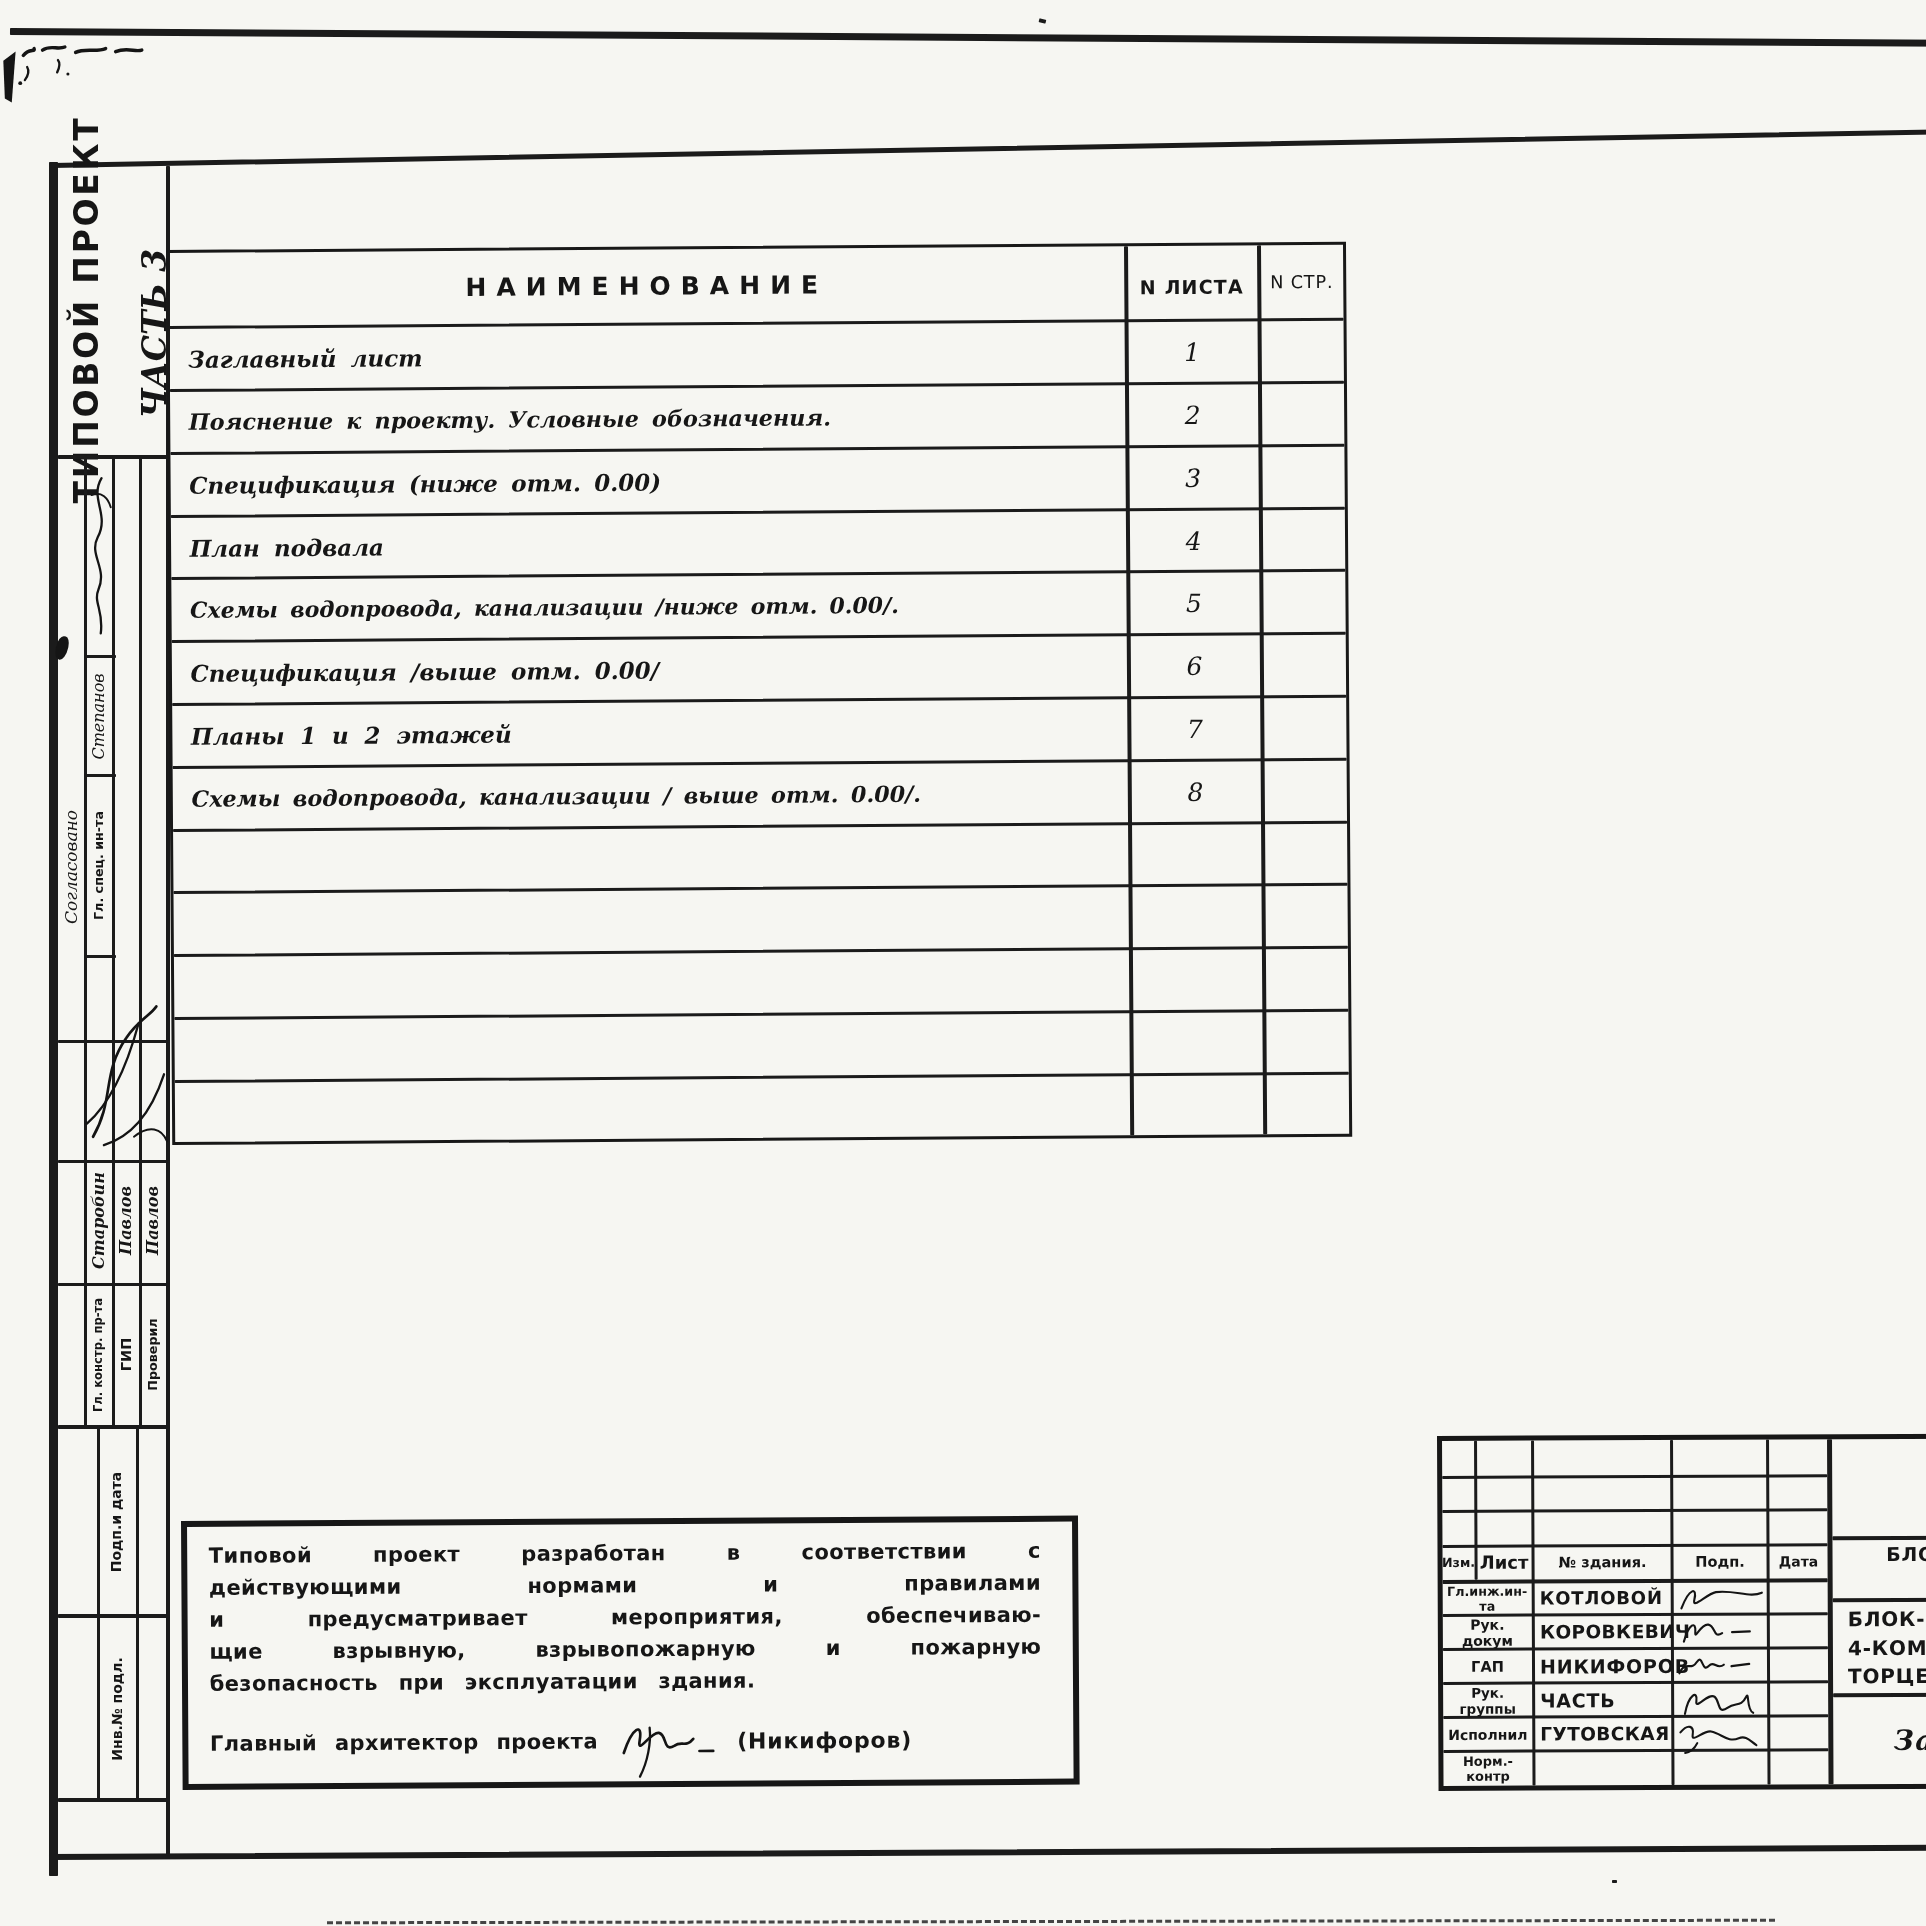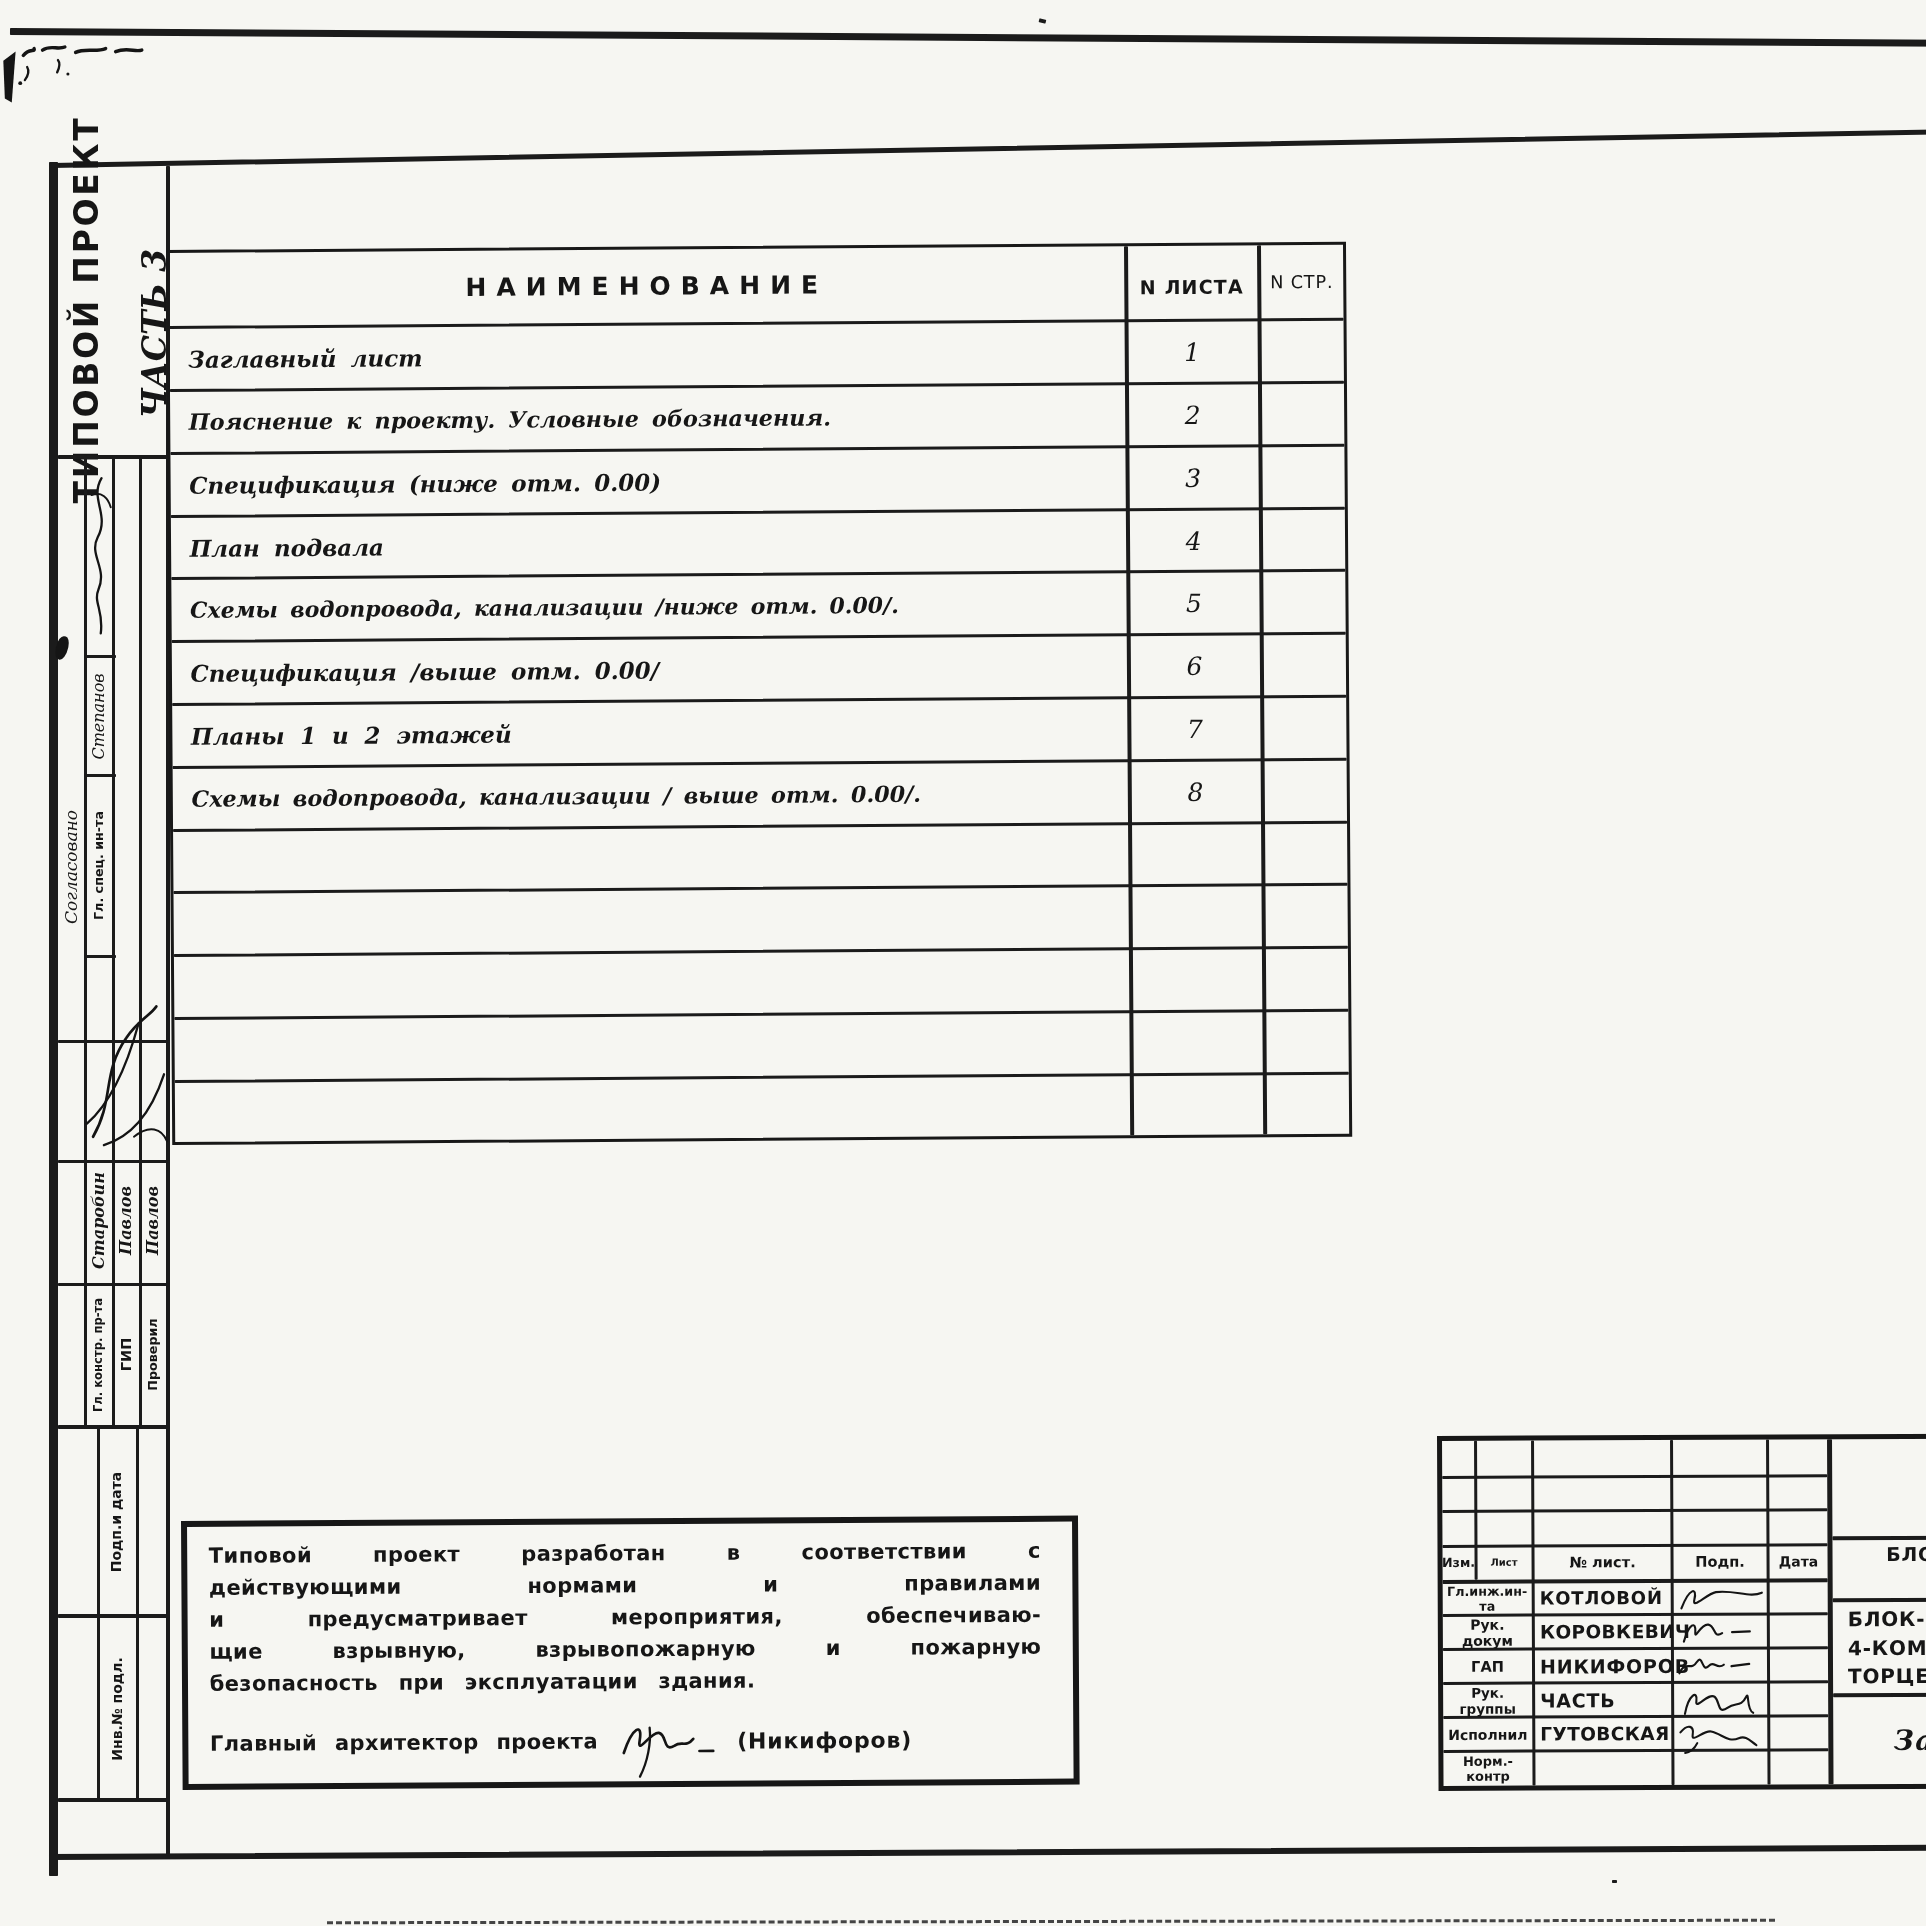--- a/index.html
+++ b/index.html
@@ -187,22 +187,22 @@
   <div class="ln" style="left:0;top:69px;width:385px;height:3.1px;"></div>
   <div class="ln" style="left:0;top:104px;width:385px;height:3.1px;"></div>
   <div class="ln" style="left:0;top:139px;width:385px;height:3.5px;"></div>
   <div class="ln" style="left:0;top:173px;width:385px;height:3.1px;"></div>
   <div class="ln" style="left:0;top:207px;width:385px;height:3.1px;"></div>
   <div class="ln" style="left:0;top:241px;width:385px;height:3.1px;"></div>
   <div class="ln" style="left:0;top:275px;width:385px;height:3.1px;"></div>
   <div class="ln" style="left:0;top:309px;width:385px;height:3.1px;"></div>
 
   <div class="cellc draft" style="left:0;top:104px;width:32px;height:35px;font-size:12.7px;font-weight:bold;">Изм.</div>
-  <div class="cellc draft" style="left:35px;top:104px;width:53px;height:35px;font-size:10px;font-weight:bold;">Лист</div>
-  <div class="cellc draft" style="left:92px;top:104px;width:136px;height:35px;font-size:14.6px;font-weight:bold;">№ лист.</div>
+  <div class="cellc draft" style="left:35px;top:104px;width:53px;height:35px;font-size:18px;font-weight:bold;">Лист</div>
+  <div class="cellc draft" style="left:92px;top:104px;width:136px;height:35px;font-size:14.6px;font-weight:bold;">№ здания.</div>
   <div class="cellc draft" style="left:231px;top:104px;width:93px;height:35px;font-size:14.6px;font-weight:bold;">Подп.</div>
   <div class="cellc draft" style="left:327px;top:104px;width:58px;height:35px;font-size:14px;font-weight:bold;">Дата</div>
 
   <div class="cellc draft" style="left:0;top:142px;width:89px;height:31px;font-size:12.7px;font-weight:bold;">Гл.инж.ин-та</div>
   <div class="celll draft" style="left:97px;top:142px;width:131px;height:31px;font-size:18px;font-weight:bold;letter-spacing:0.8px;">КОТЛОВОЙ</div>
   <svg class="sig" style="left:231px;top:143px;" width="92" height="31" viewBox="0 0 240 80">
     <path d="M20,66 C42,10 62,12 54,42 C46,72 86,28 110,24 C160,18 198,40 230,26" stroke-width="5.5"></path>
   </svg>
 
   <div class="cellc draft" style="left:0;top:176px;width:89px;height:31px;font-size:14px;font-weight:bold;">Рук. докум</div>

